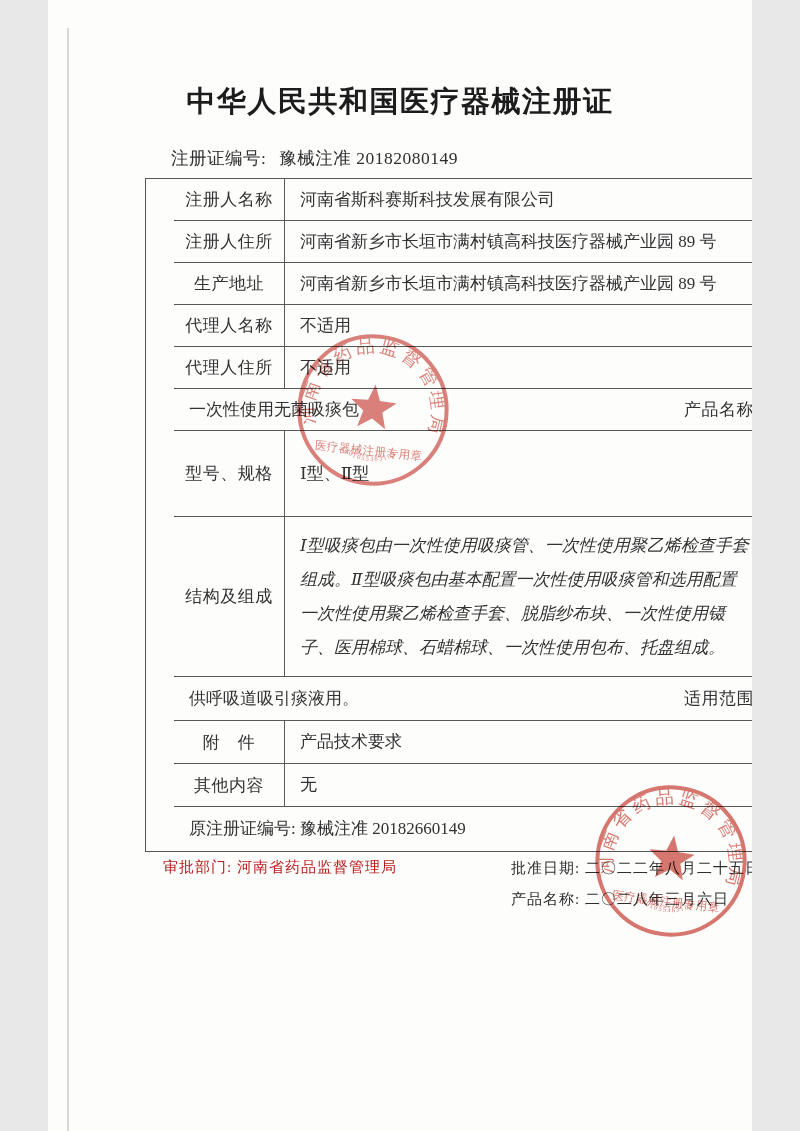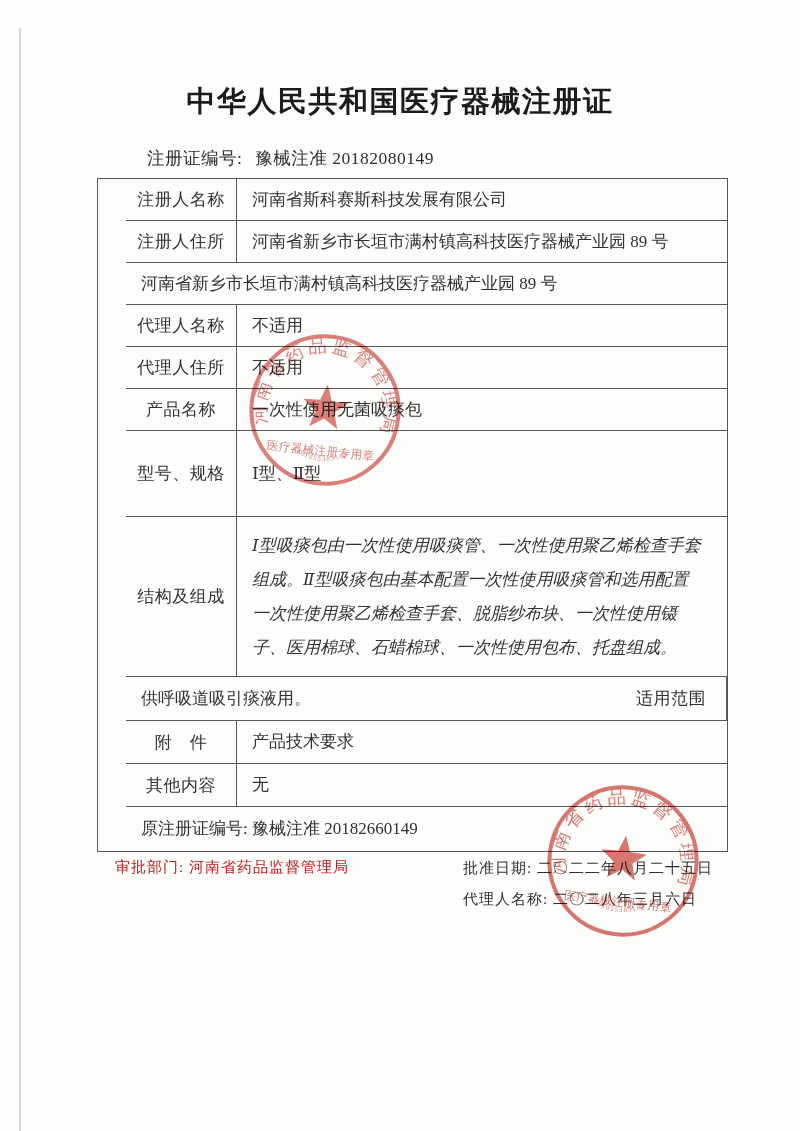--- a/index.html
+++ b/index.html
@@ -1,36 +1,36 @@
 <!DOCTYPE html>
 <html><head>
 <meta charset="utf-8">
 <style>
   html,body{margin:0;padding:0;background:#e8e8e8;}
   .page{
     position:relative;
-    width:800px;height:1131px;
+    width:704px;height:1131px;
     margin:0 auto;
     background:#fdfdfc;
     overflow:hidden;
     font-family:"Liberation Serif","DejaVu Serif",serif;
     color:#333;
   }
   .scan-edge-left{
     position:absolute;left:19px;top:28px;bottom:0;width:2px;
     background:#c9c9c9;opacity:.75;
   }
   .doc-title{
     position:absolute;top:82px;left:0;width:100%;
     margin:0;text-align:center;
     font-size:29px;font-weight:bold;letter-spacing:1.5px;color:#1c1c1c;
   }
   .cert-no{
     position:absolute;top:146px;left:123px;
-    font-size:17.5px;color:#2e2e2e;letter-spacing:.5px;margin-left:24px;
+    font-size:17.5px;color:#2e2e2e;letter-spacing:.5px;
   }
   .cert-no .num{margin-left:8px;}
   .cert-table{
     position:absolute;left:97px;top:178px;width:631px;
     border:1.4px solid #565656;
     box-sizing:border-box;
     padding-left:28px;
   }
   .row{display:flex;border-bottom:1.2px solid #585858;box-sizing:border-box;}
   .row:last-child{border-bottom:none;}
@@ -85,33 +85,34 @@
   <div class="cert-table">
     <div class="row r1">
       <div class="cell label">注册人名称</div>
       <div class="cell value">河南省斯科赛斯科技发展有限公司</div>
     </div>
     <div class="row r2">
       <div class="cell label">注册人住所</div>
       <div class="cell value">河南省新乡市长垣市满村镇高科技医疗器械产业园 89 号</div>
     </div>
     <div class="row r3">
+      <div class="cell label">生产地址</div>
       <div class="cell value">河南省新乡市长垣市满村镇高科技医疗器械产业园 89 号</div>
     </div>
     <div class="row r4">
       <div class="cell label">代理人名称</div>
       <div class="cell value">不适用</div>
     </div>
     <div class="row r5">
       <div class="cell label">代理人住所</div>
       <div class="cell value">不适用</div>
     </div>
     <div class="row r6">
+      <div class="cell value">一次性使用无菌吸痰包</div>
       <div class="cell label">产品名称</div>
-      <div class="cell value">一次性使用无菌吸痰包</div>
     </div>
     <div class="row r7">
       <div class="cell label">型号、规格</div>
       <div class="cell value">Ⅰ型、Ⅱ型</div>
     </div>
     <div class="row r8">
       <div class="cell label">结构及组成</div>
       <div class="cell value">Ⅰ型吸痰包由一次性使用吸痰管、一次性使用聚乙烯检查手套组成。Ⅱ型吸痰包由基本配置一次性使用吸痰管和选用配置一次性使用聚乙烯检查手套、脱脂纱布块、一次性使用镊子、医用棉球、石蜡棉球、一次性使用包布、托盘组成。</div>
     </div>
     <div class="row r9">
@@ -135,21 +136,21 @@
     <span>审批部门:</span>
     <span>河南省药品监督管理局</span>
   </div>
 
   <div class="footer-dates">
     <div class="date-line">
       <span>批准日期:</span>
       <span>二〇二二年八月二十五日</span>
     </div>
     <div class="date-line">
-      <span>代理人名称:</span>
+      <span>产品名称:</span>
       <span>二〇二八年三月六日</span>
     </div>
   </div>
 
   <svg class="stamp stamp-1" width="160" height="160" viewBox="0 0 200 200">
     <circle cx="100" cy="100" r="92" fill="none" stroke="currentColor" stroke-width="5"></circle>
     <defs>
       <path id="arcTop1" d="M 31,128 A 74,74 0 1 1 169,128" fill="none"></path>
       <path id="arcBot1" d="M 57.7,148 A 64,64 0 0 0 142.3,148" fill="none"></path>
     </defs>

